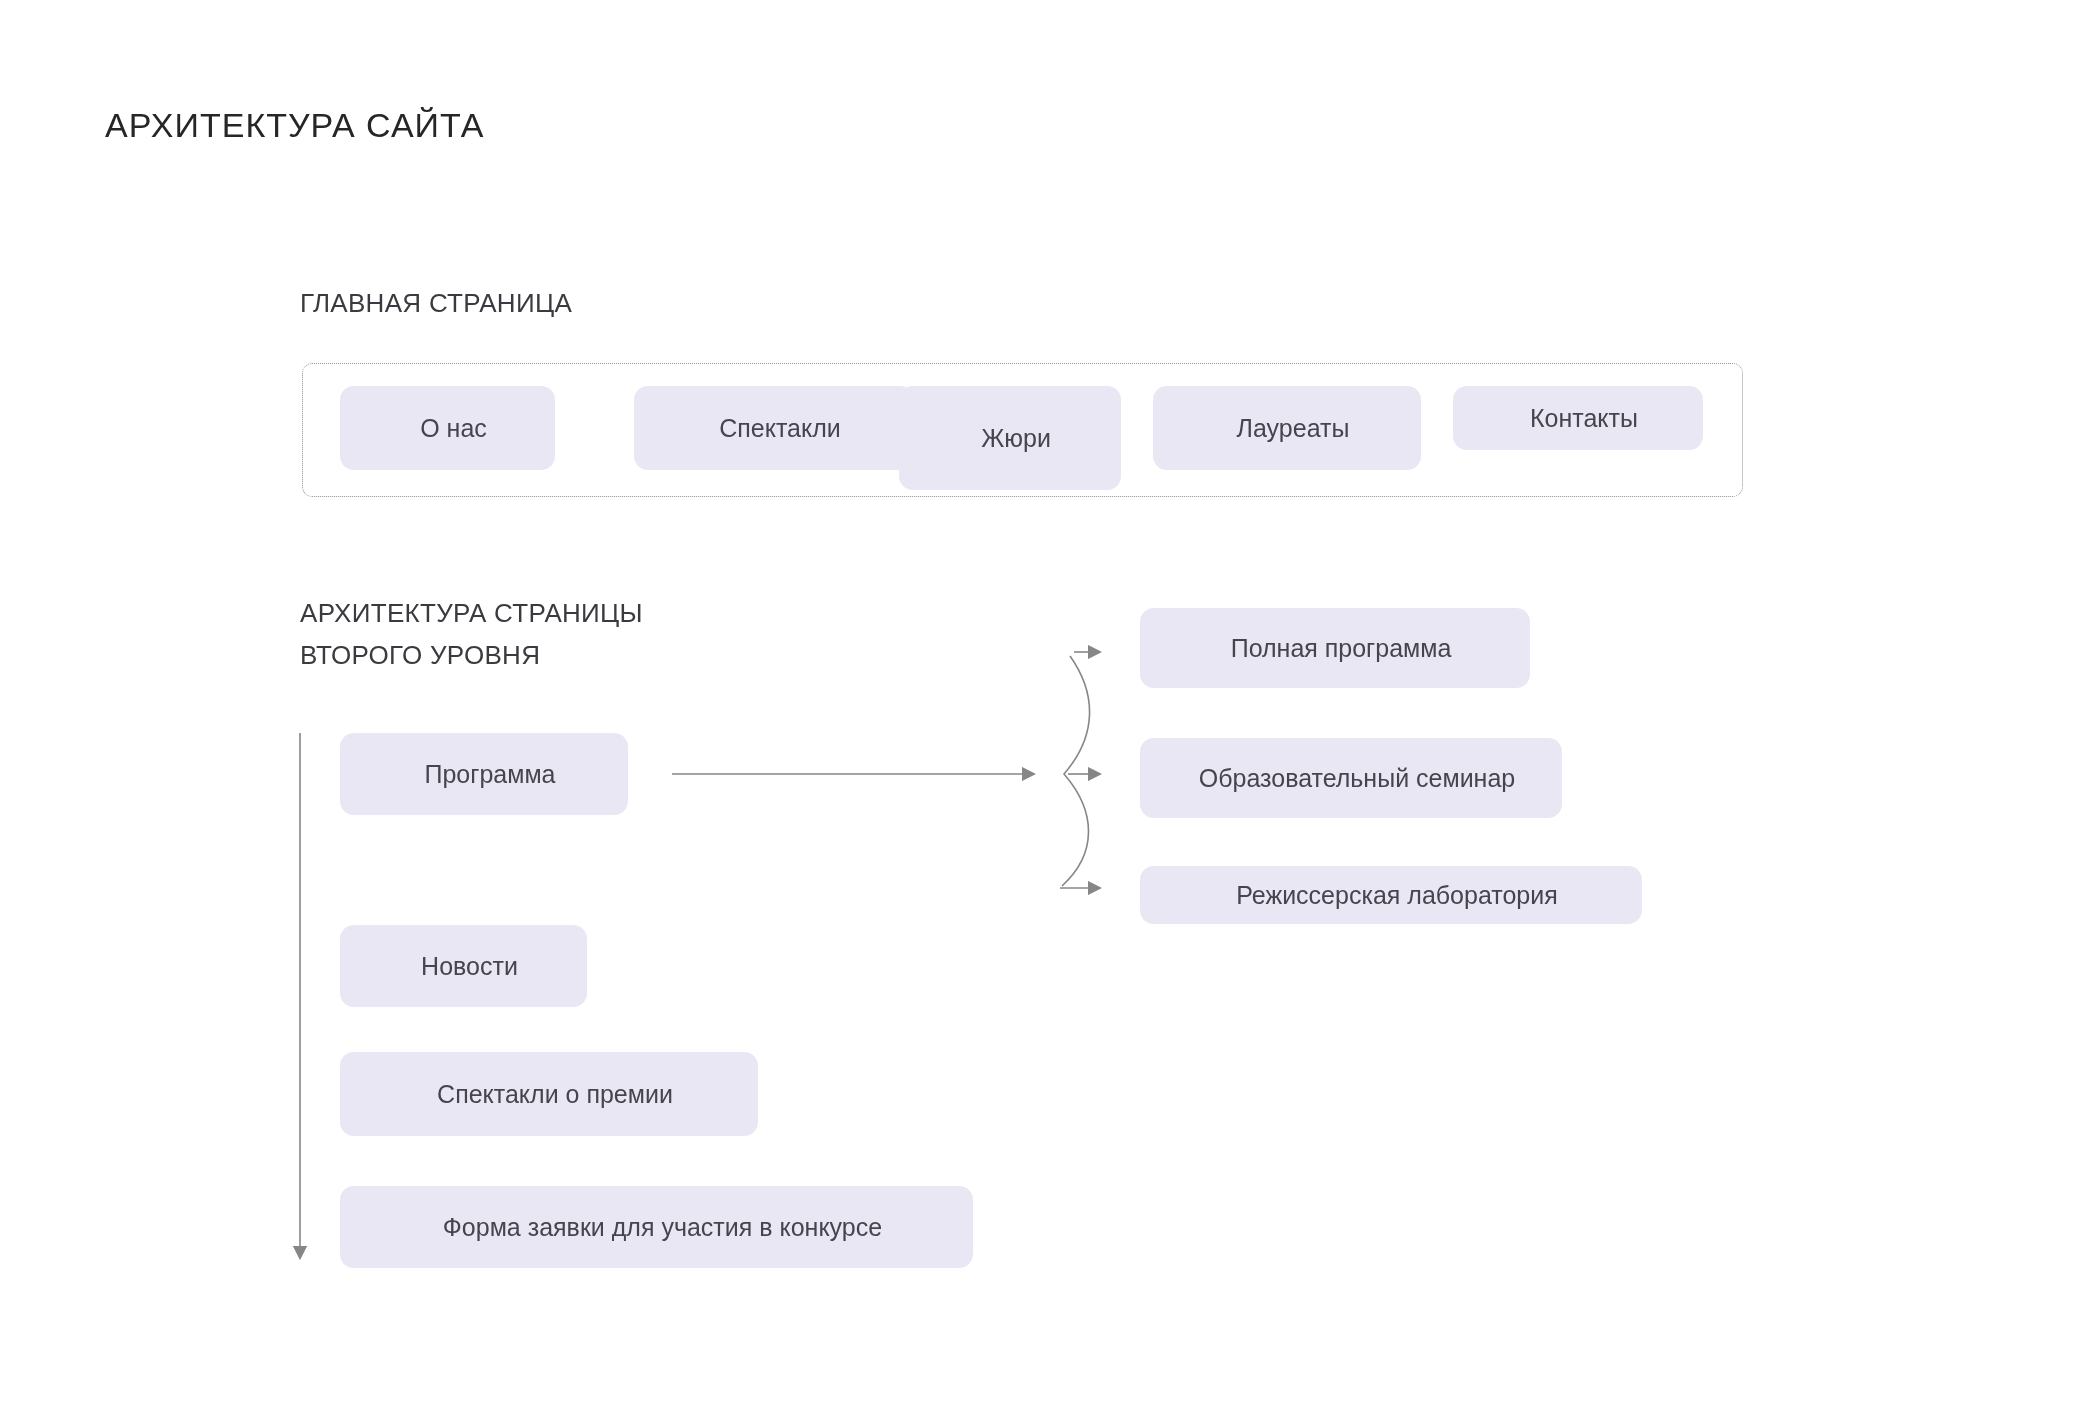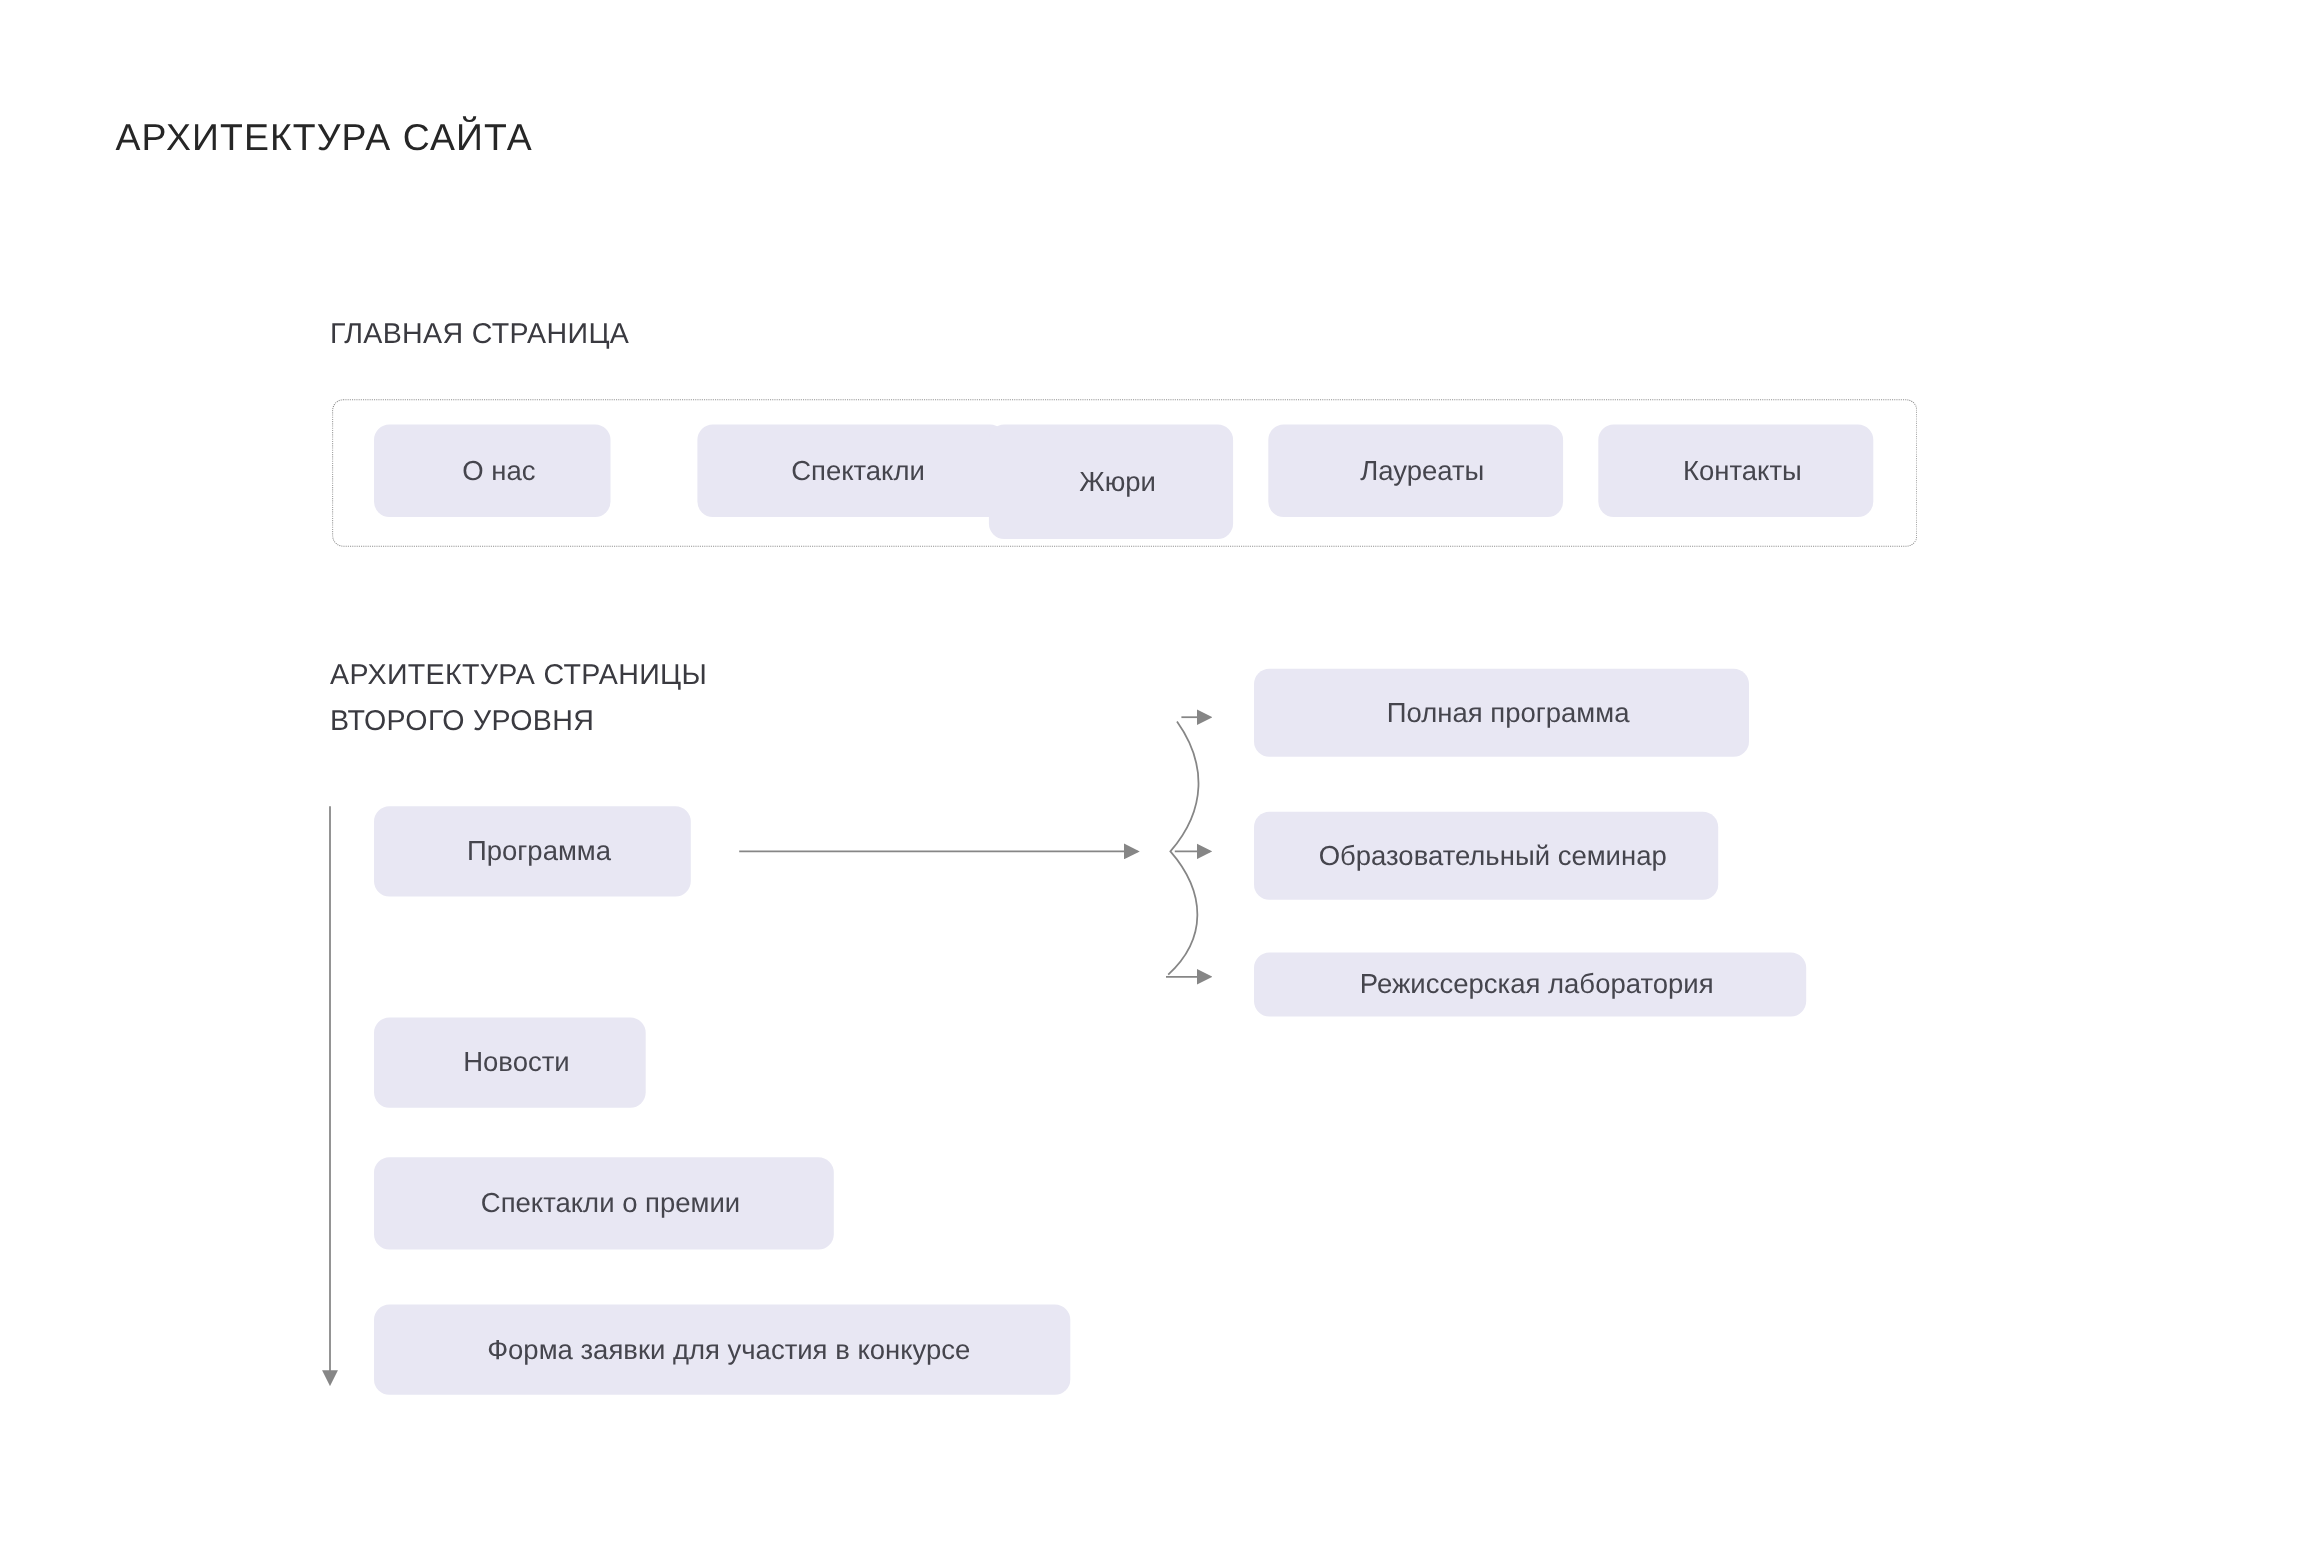--- a/index.html
+++ b/index.html
@@ -84,21 +84,21 @@
   </div>
   <div class="node" style="left:587px; top:386px; width:280px; height:84px;margin-left:47px;">
     <span>Спектакли</span>
   </div>
   <div class="node" style="left:899px; top:386px; width:222px; height:104px;">
     <span>Жюри</span>
   </div>
   <div class="node" style="left:1153px; top:386px; width:268px; height:84px;">
     <span>Лауреаты</span>
   </div>
-  <div class="node" style="left:1453px; top:386px; width:250px; height:84px;">
+  <div class="node" style="left:1453px; top:386px; width:250px; height:64px;">
     <span>Контакты</span>
   </div>
 
   <div class="section-heading heading-second">
     <div>АРХИТЕКТУРА СТРАНИЦЫ</div>
     <div>ВТОРОГО УРОВНЯ</div>
   </div>
 
   <div class="node" style="left:340px; top:733px; width:288px; height:82px;">
     <span>Программа</span>
@@ -106,21 +106,21 @@
   <div class="node" style="left:340px; top:925px; width:247px; height:82px;">
     <span>Новости</span>
   </div>
   <div class="node" style="left:340px; top:1052px; width:418px; height:84px;">
     <span>Спектакли о премии</span>
   </div>
   <div class="node" style="left:340px; top:1186px; width:633px; height:82px;">
     <span>Форма заявки для участия в конкурсе</span>
   </div>
 
-  <div class="node" style="left:1140px; top:608px; width:450px; height:80px;">
+  <div class="node" style="left:1140px; top:608px; width:390px; height:80px;">
     <span>Полная программа</span>
   </div>
   <div class="node" style="left:1140px; top:738px; width:422px; height:80px;">
     <span>Образовательный семинар</span>
   </div>
   <div class="node" style="left:1140px; top:866px; width:502px; height:58px;">
     <span>Режиссерская лаборатория</span>
   </div>
 
   <svg class="connectors" viewBox="0 0 2100 1405" aria-hidden="true">

